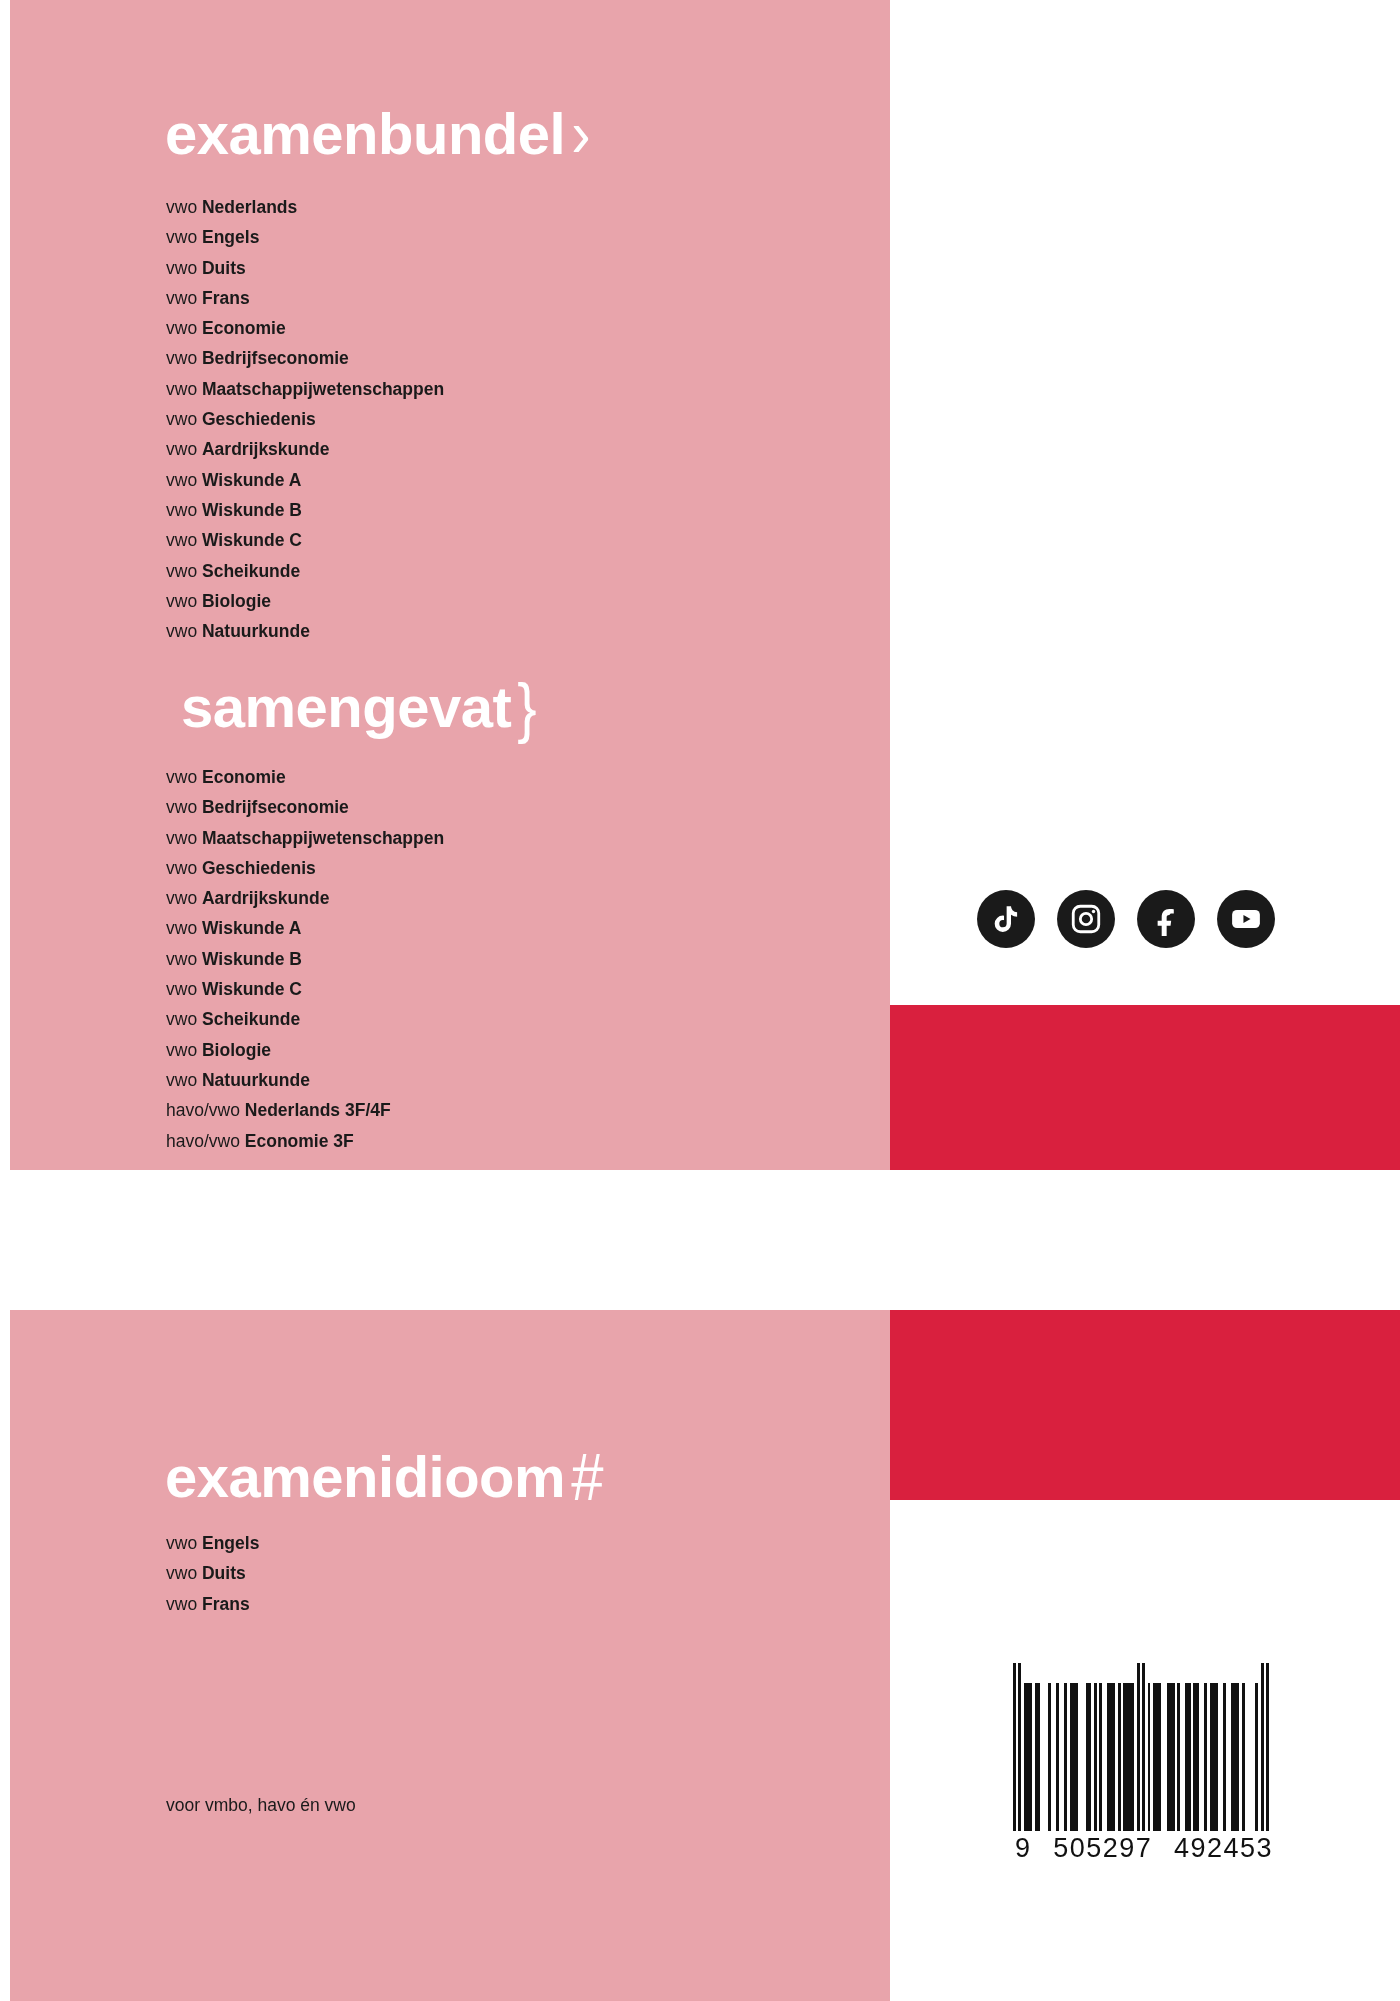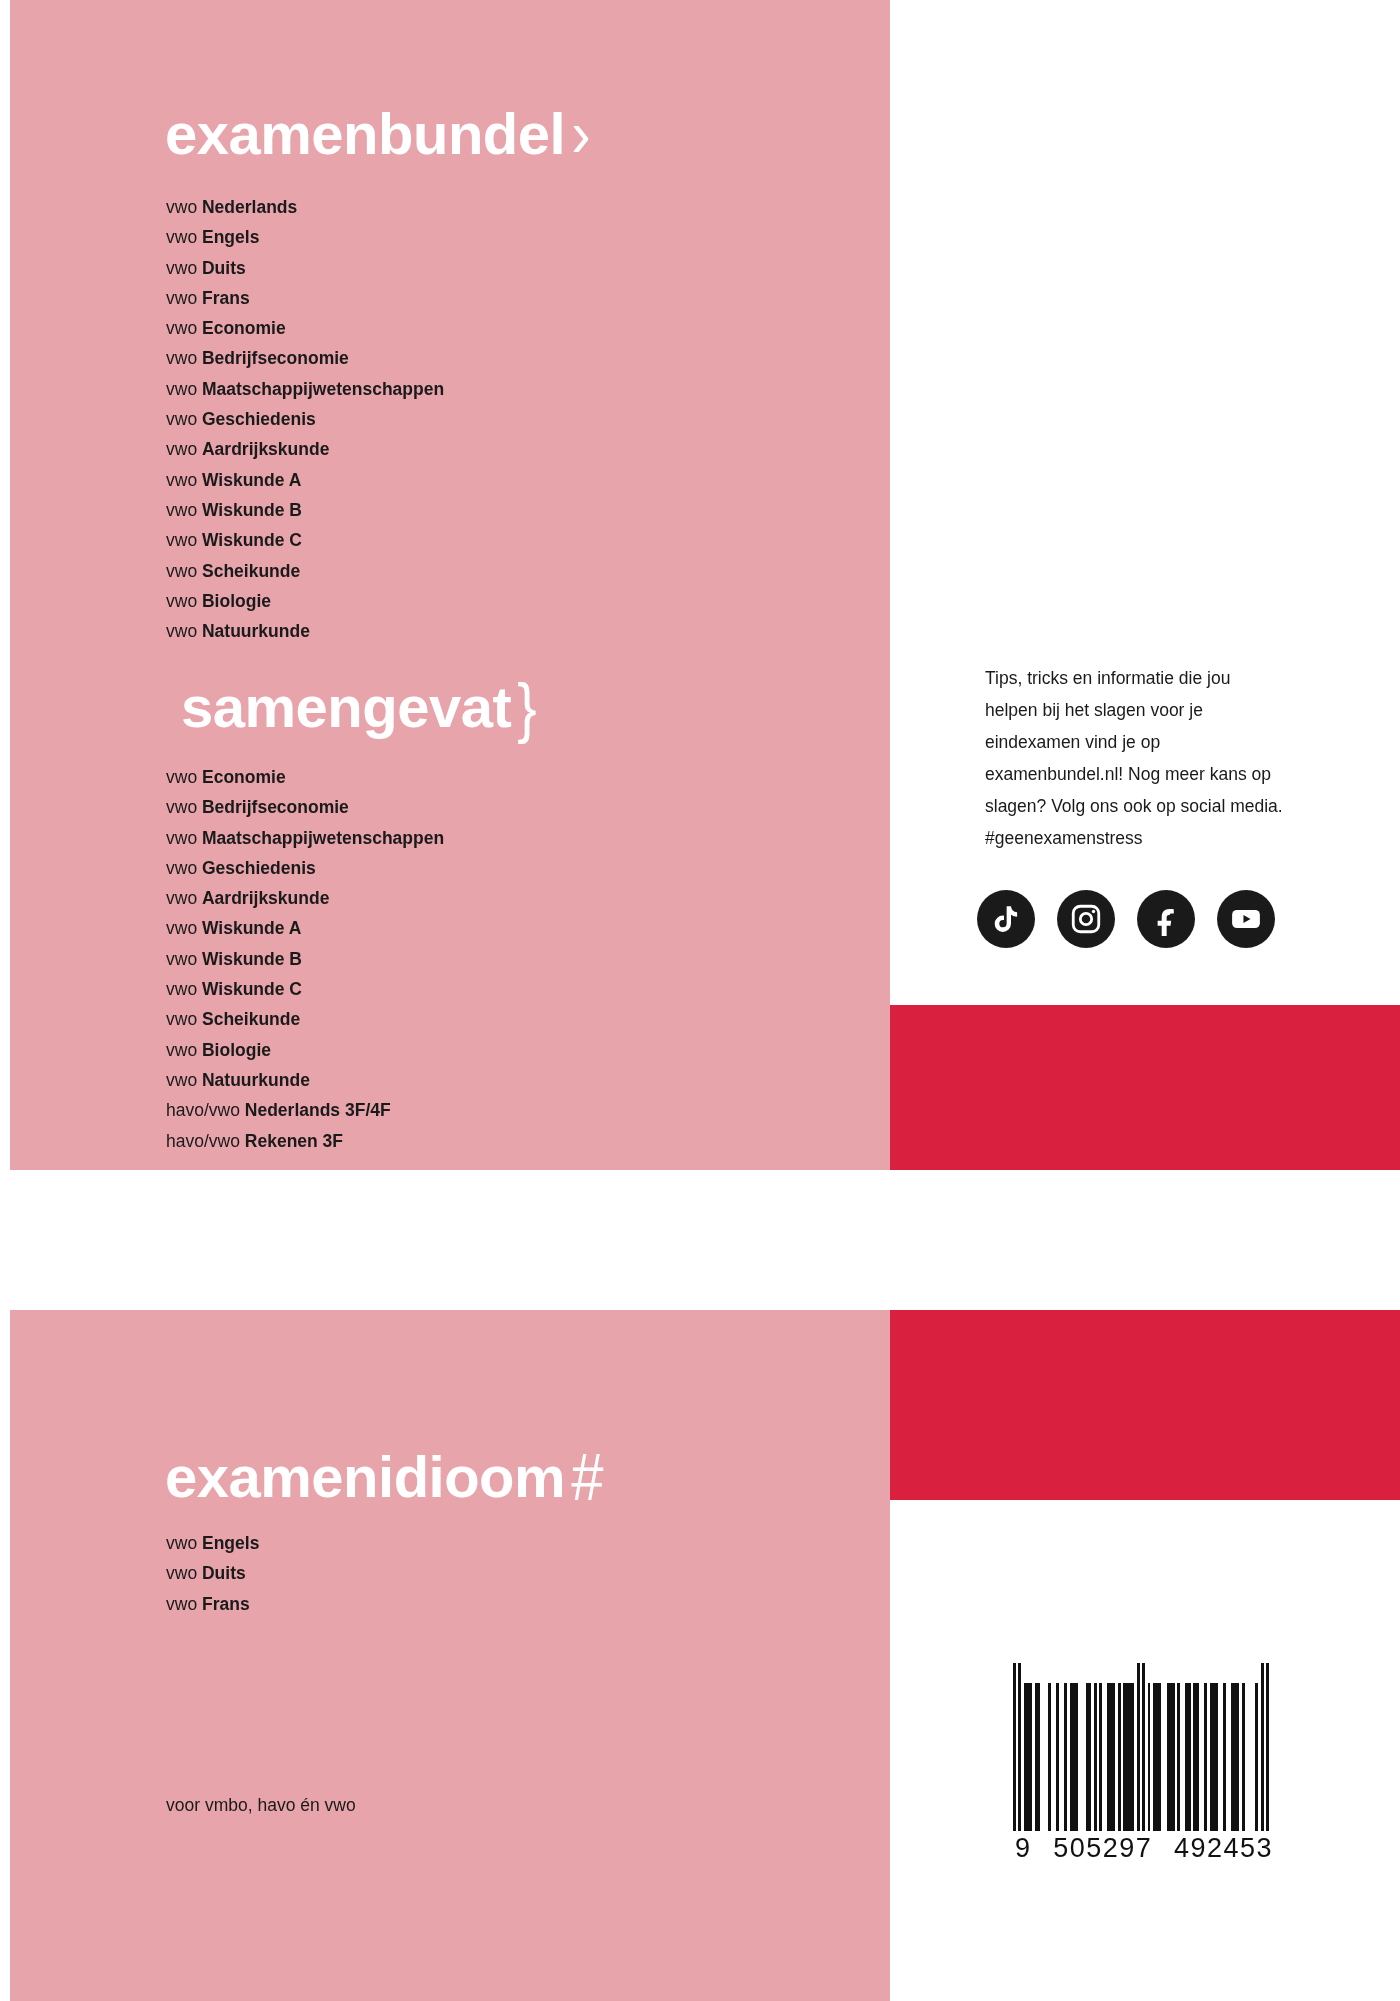--- a/index.html
+++ b/index.html
@@ -186,24 +186,23 @@
       <li><span>vwo </span><b>Maatschappijwetenschappen</b></li>
       <li><span>vwo </span><b>Geschiedenis</b></li>
       <li><span>vwo </span><b>Aardrijkskunde</b></li>
       <li><span>vwo </span><b>Wiskunde A</b></li>
       <li><span>vwo </span><b>Wiskunde B</b></li>
       <li><span>vwo </span><b>Wiskunde C</b></li>
       <li><span>vwo </span><b>Scheikunde</b></li>
       <li><span>vwo </span><b>Biologie</b></li>
       <li><span>vwo </span><b>Natuurkunde</b></li>
       <li><span>havo/vwo </span><b>Nederlands 3F/4F</b></li>
-      <li><span>havo/vwo </span><b>Rekenen 3F</b></li>
+      <li><span>havo/vwo </span><b>Economie 3F</b></li>
     </ul>
 
-  <p class="tips-text">Tips, tricks en informatie die jou helpen bij het slagen voor je eindexamen vind je op examenbundel.nl! Nog meer kans op slagen? Volg ons ook op social media. #geenexamenstress</p>
 
   <div class="social-row">
     <a class="social-icon">
       <svg viewBox="0 0 24 24" fill="#ffffff">
           <path d="M16.6 5.82A4.28 4.28 0 0 1 15.54 3h-3.09v12.4a2.59 2.59 0 0 1-2.59 2.5 2.59 2.59 0 0 1 0-5.18c.27 0 .52.04.76.12v-3.2a5.76 5.76 0 0 0-.76-.05A5.76 5.76 0 1 0 15.54 15.4V9.01a7.34 7.34 0 0 0 4.3 1.38V7.3a4.3 4.3 0 0 1-3.24-1.48z"></path>
         </svg>
     </a>
     <a class="social-icon">
       <svg viewBox="0 0 24 24" fill="none" stroke="#ffffff" stroke-width="2">
           <rect x="3" y="3" width="18" height="18" rx="5"></rect>

